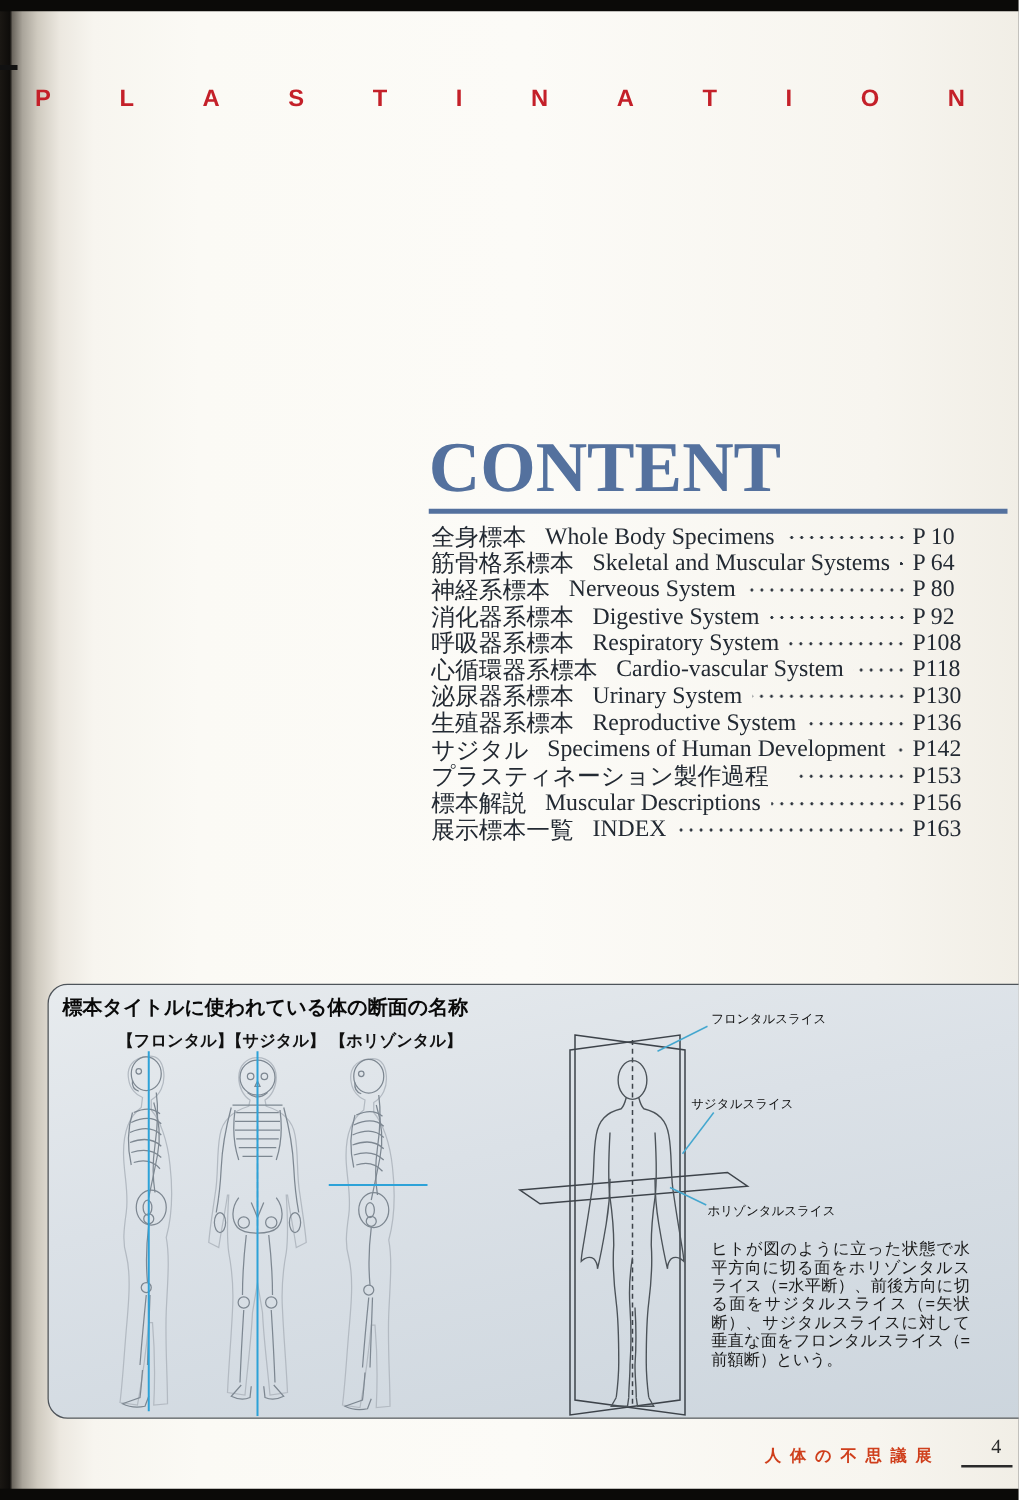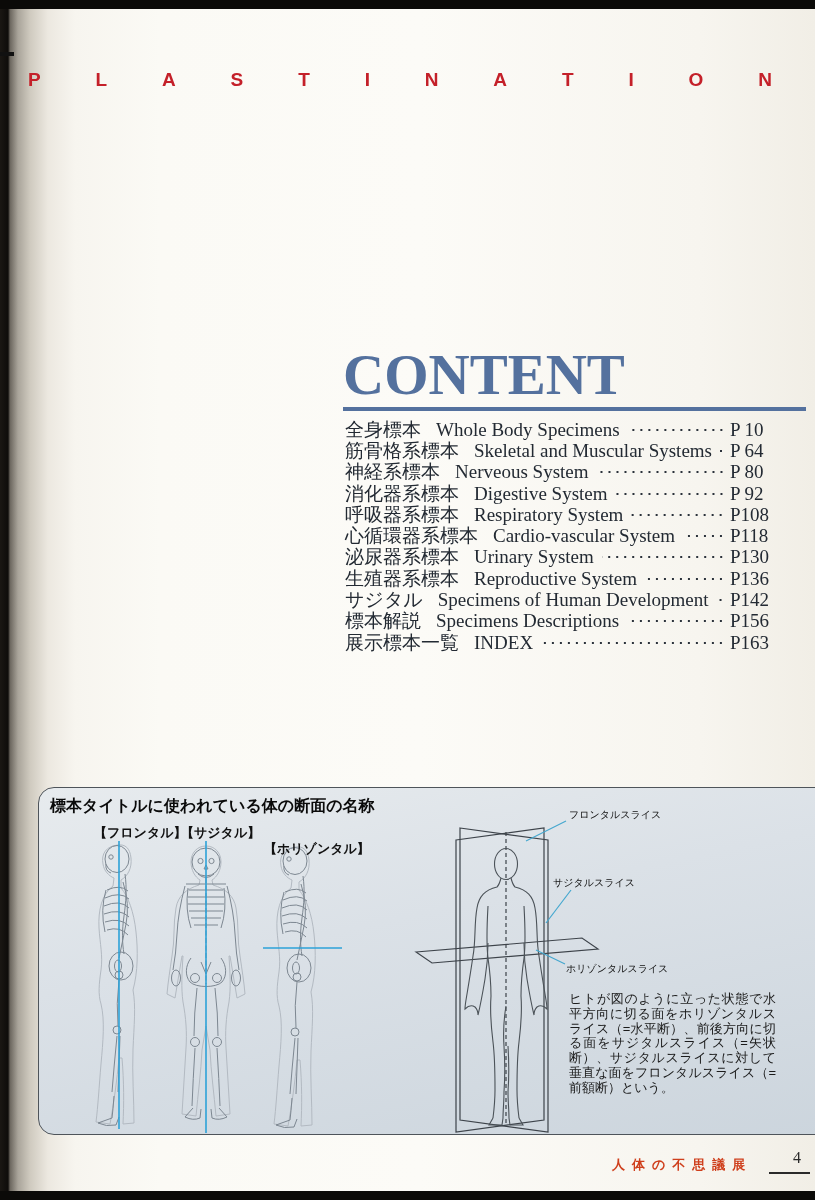--- a/index.html
+++ b/index.html
@@ -39,21 +39,21 @@
   .toc-row .pg{width:37px;white-space:pre;text-align:left;}
 
   
   .diagram-box{
     position:absolute;left:38px;top:787px;width:808px;height:348px;box-sizing:border-box;
     border:1.5px solid #4e545a;border-radius:16px;
     background:linear-gradient(168deg,#e7ebee 0%,#dbe1e7 40%,#ccd5dd 100%);
   }
   .diagram-title{position:absolute;left:11px;top:8px;font-size:16px;font-weight:bold;color:#0a0a0a;letter-spacing:0px;}
   .skel-label{position:absolute;top:36px;font-size:13px;font-weight:bold;color:#111;white-space:pre;}
-  .skel-label.l1{left:55px;} .skel-label.l2{left:142px;} .skel-label.l3{left:225px;margin-top:16px;}
+  .skel-label.l1{left:55px;} .skel-label.l2{left:142px;} .skel-label.l3{left:225px;}
   .slice-label{position:absolute;font-size:10px;font-weight:normal;color:#111;white-space:pre;}
   .slice-label.s1{left:530px;top:20px;}
   .slice-label.s2{left:514px;top:88px;}
   .slice-label.s3{left:527px;top:174px;}
   .diagram-desc{
     position:absolute;left:530px;top:204px;width:207px;
     font-size:13px;line-height:14.8px;color:#1b1b1b;text-align:justify;
     overflow-wrap:anywhere;word-break:break-all;
   }
   .diagram-svg{position:absolute;left:0;top:0;width:736px;height:345px;}
@@ -139,22 +139,28 @@
       <span class="leader"></span>
       <span class="pg">P136</span>
     </div>
     <div class="toc-row">
       <span class="jp">サジタル</span>
       <span class="en">Specimens of Human Development</span>
       <span class="leader"></span>
       <span class="pg">P142</span>
     </div>
     <div class="toc-row">
+      <span class="jp">プラスティネーション製作過程</span>
+      <span class="en"></span>
+      <span class="leader"></span>
+      <span class="pg">P153</span>
+    </div>
+    <div class="toc-row">
       <span class="jp">標本解説</span>
-      <span class="en">Specimens Descriptions</span>
+      <span class="en">Muscular Descriptions</span>
       <span class="leader"></span>
       <span class="pg">P156</span>
     </div>
     <div class="toc-row">
       <span class="jp">展示標本一覧</span>
       <span class="en">INDEX</span>
       <span class="leader"></span>
       <span class="pg">P163</span>
     </div>
   </div>

